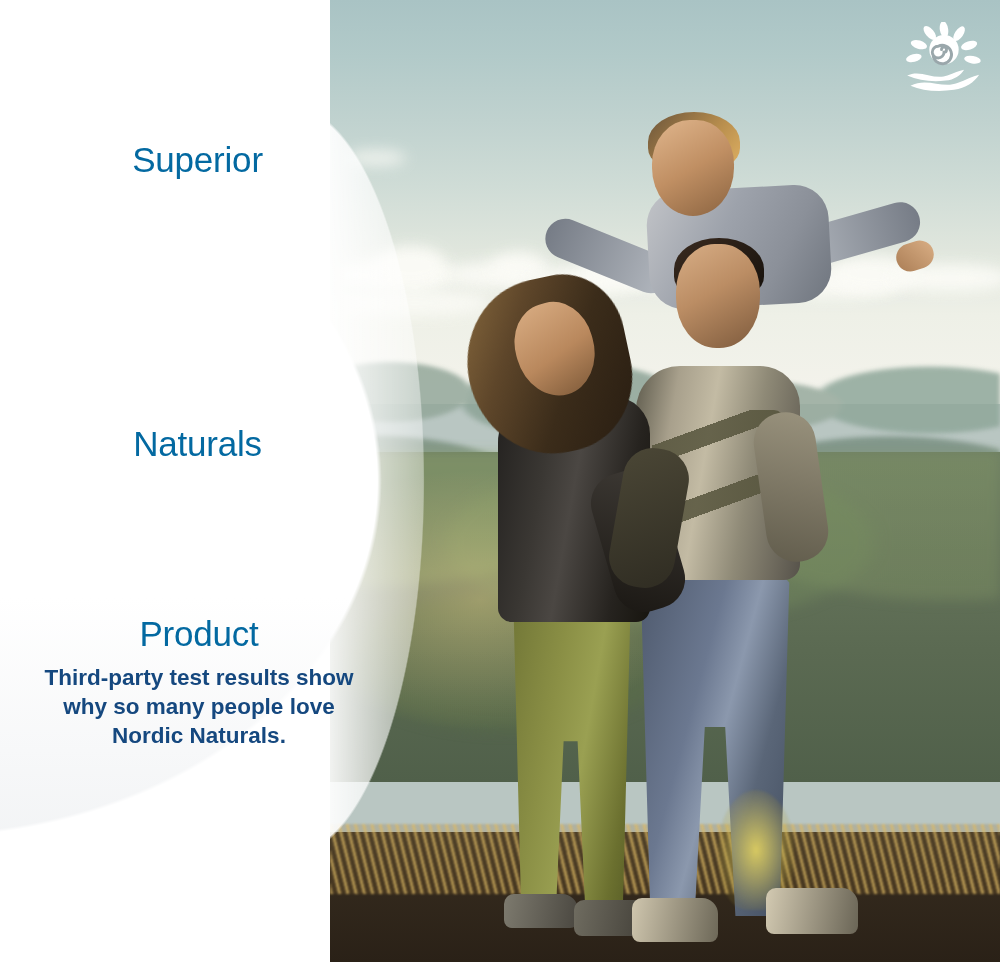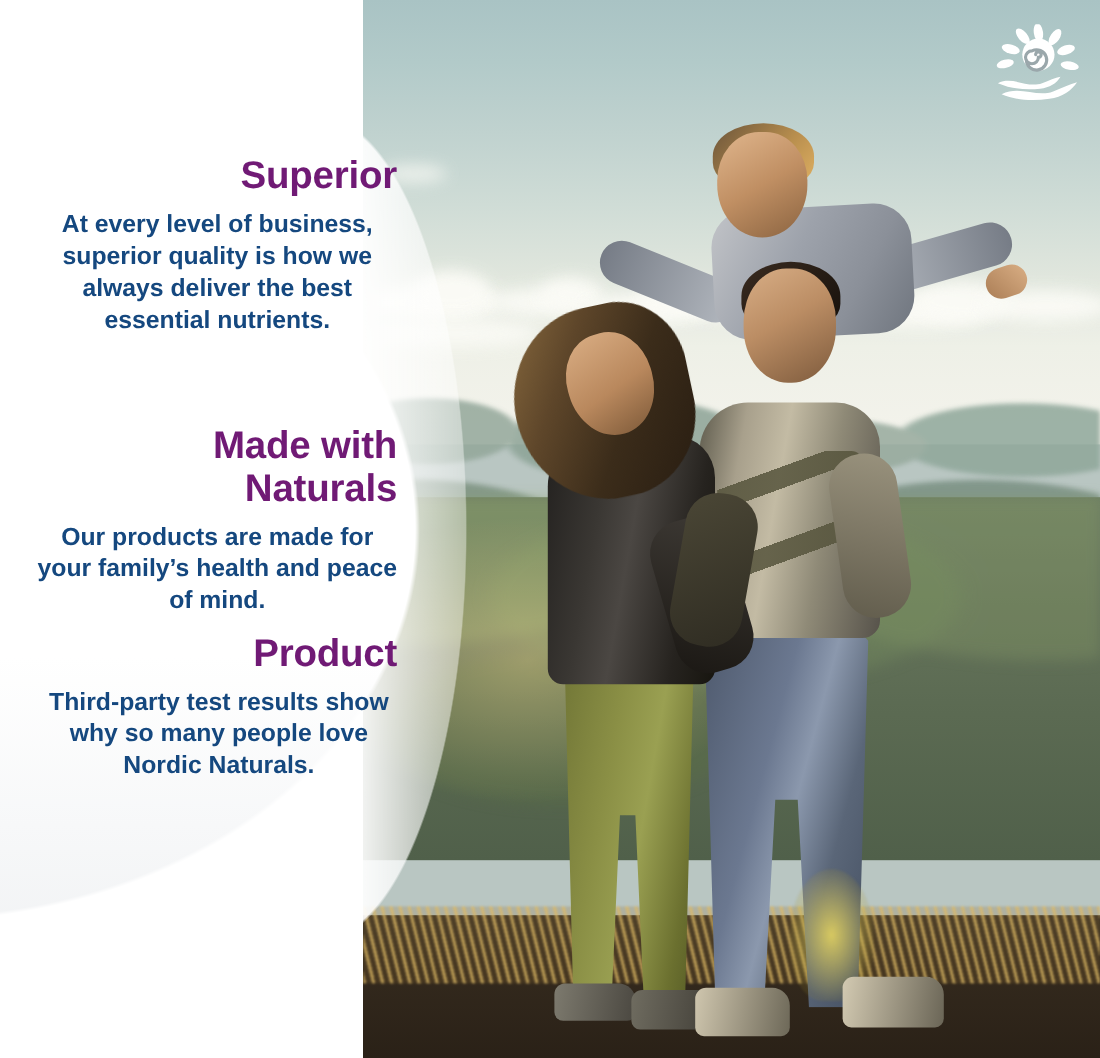--- a/index.html
+++ b/index.html
@@ -249,37 +249,36 @@
     background:linear-gradient(200deg, rgba(206,212,219,0) 38%, rgba(200,207,215,.75) 62%, rgba(188,196,206,.85) 100%);
     -webkit-mask-image:radial-gradient(150% 52% at -18% -330%, #000 0 70.5%, transparent 71.2%);
             mask-image:radial-gradient(150% 52% at -18% -330%, #000 0 70.5%, transparent 71.2%);
     pointer-events:none;
   }
 
   
   .copy { position:absolute; left:0; top:0; width:395px; }
   .block { text-align:center; padding:0 34px; }
   .block h2 {
-    color:#701a75;
+    color:#0369a1;
     font-size:35px;
     line-height:39px;
-    font-weight:bold;
+    font-weight:normal;
     letter-spacing:-.2px;
-    text-align:right;
   }
   .block p {
     color:#15487f;
     font-size:22.5px;
     line-height:29px;
     font-weight:bold;
     margin-top:10px;
   }
   .block-1 { position:absolute; top:140px; left:0; width:395px; }
   .block-2 { position:absolute; top:385px; left:0; width:395px; }
-  .block-3 { position:absolute; top:574px; left:0; width:395px;padding-left:37px; }
+  .block-3 { position:absolute; top:614px; left:0; width:395px;padding-left:37px; }
 
   
   .logo { position:absolute; right:14px; top:22px; width:84px; height:72px; }
   .logo svg { display:block; width:100%; height:100%; }
 </style>
 </head>
 <body>
 
 <div class="canvas">
 
@@ -338,29 +337,27 @@
 
   <div class="panel"></div>
   <div class="panel-wave"></div>
 
   <div class="copy">
 
     <div class="block block-1">
       <h2>
         <span>Superior</span><br>
       </h2>
-      <p>At every level of business, superior quality is how we always deliver the best essential nutrients.</p>
     </div>
 
     <div class="block block-2">
       <h2>
-        <span>Made with</span><br>
+        <br>
         <span>Naturals</span>
       </h2>
-      <p>Our products are made for your family’s health and peace of mind.</p>
     </div>
 
     <div class="block block-3">
       <h2>
         <span>Product</span><br>
       </h2>
       <p>Third-party test results show why so many people love Nordic Naturals.</p>
     </div>
 
   </div>

